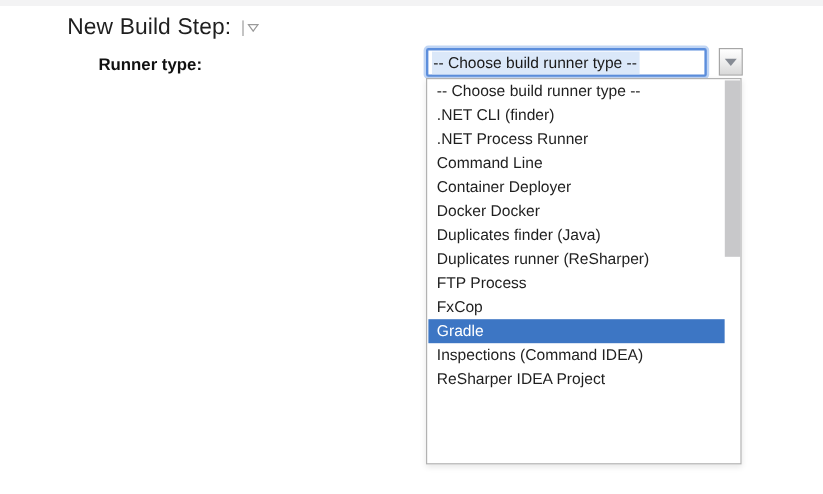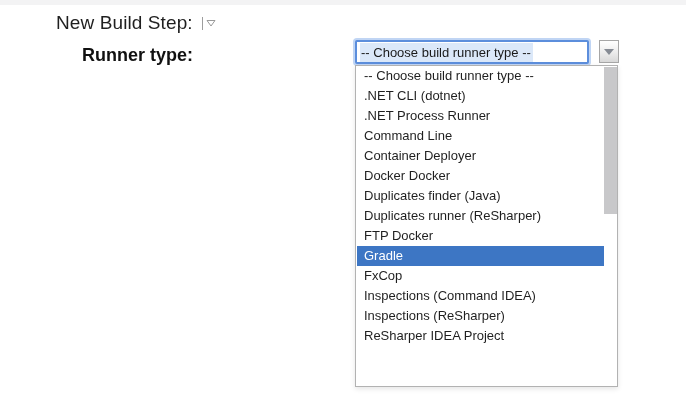--- a/index.html
+++ b/index.html
@@ -31,21 +31,21 @@
     display:flex; align-items:center; margin-left:9px; cursor:pointer;
     height:16px;
   }
   .menu-divider{
     width:1px; height:13px; background:#9d9d9d; display:inline-block;
   }
   .menu-caret{ margin-left:3px; display:inline-block; line-height:0; }
 
   .field-label{
     position:absolute; left:82px; top:45px;
-    font-size:18px; font-weight:bold; color:#111111; white-space:nowrap;
+    font-size:14px; font-weight:bold; color:#111111; white-space:nowrap;
   }
 
   .select-field{
     position:absolute; left:355px; top:40px; width:234px; height:24px;
     background:#ffffff;
     border:2px solid var(--focus-border);
     border-radius:2px;
     box-shadow:0 0 0 2px var(--focus-glow);
     display:flex; align-items:center;
     padding-left:3px;
@@ -122,28 +122,27 @@
   <span class="value">-- Choose build runner type --</span>
 </div>
 
 <div class="select-arrow-btn">
   <span class="caret-down"></span>
 </div>
 
 <div class="listbox">
   <div class="options" id="options">
       <div class="option">-- Choose build runner type --</div>
-      <div class="option">.NET CLI (dotnet)</div>
+      <div class="option">.NET CLI (finder)</div>
       <div class="option">.NET Process Runner</div>
       <div class="option">Command Line</div>
       <div class="option">Container Deployer</div>
       <div class="option">Docker Docker</div>
       <div class="option">Duplicates finder (Java)</div>
       <div class="option">Duplicates runner (ReSharper)</div>
-      <div class="option">FTP Docker</div>
+      <div class="option">FTP Process</div>
+      <div class="option">FxCop</div>
       <div class="option selected">Gradle</div>
-      <div class="option">FxCop</div>
       <div class="option">Inspections (Command IDEA)</div>
-      <div class="option">Inspections (ReSharper)</div>
       <div class="option">ReSharper IDEA Project</div>
     </div>
   <div class="scrollbar-thumb"></div>
 </div>
 
 </body></html>

